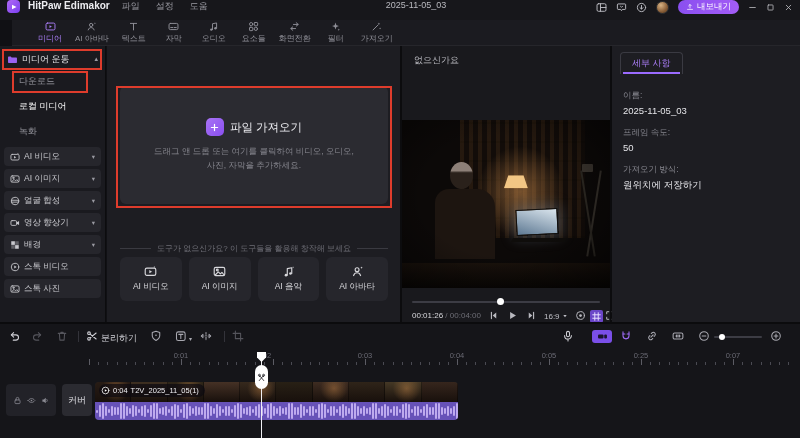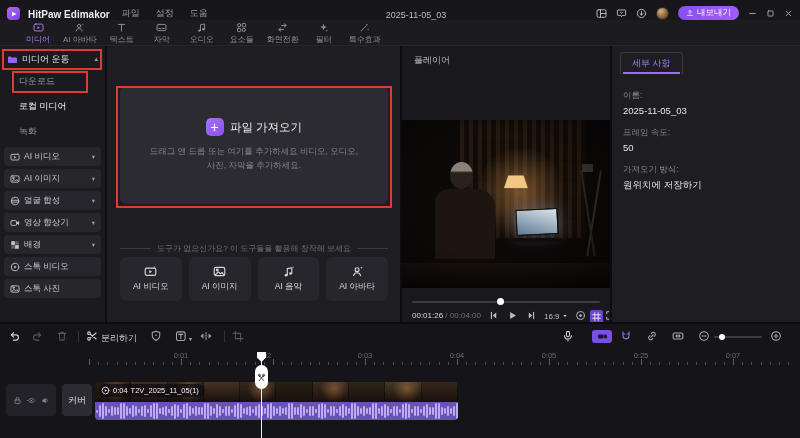--- a/index.html
+++ b/index.html
@@ -6,39 +6,39 @@
   *{box-sizing:border-box;}
   .app{position:relative;width:800px;height:438px;background:#101014;overflow:hidden;
        font-family:"Liberation Sans","DejaVu Sans",sans-serif;color:#d0d0d6;
        --accent:#9b6bff;--annot:#de3c2c;--wave:#beaaee;--clipbase:#6752b8;}
   svg{display:block}
   .ic{display:inline-flex;align-items:center;justify-content:center;color:inherit}
   .ic svg{width:12px;height:12px}
 
   
   .titlebar{position:absolute;left:0;top:0;right:0;height:20px;background:#17171b;
-            display:flex;align-items:flex-end;padding:0 7px;gap:8px;z-index:5}
+            display:flex;align-items:flex-start;padding:0 7px;gap:8px;z-index:5}
   .logo{width:13px;height:13px;border-radius:4px;background:linear-gradient(135deg,#b06af5,#7a3ef0);
         display:flex;align-items:center;justify-content:center;flex:0 0 auto}
   .logo svg{width:8px;height:8px}
   .app-name{font-size:10px;font-weight:bold;color:#ececf0;white-space:nowrap}
   .menu-item{font-size:9px;color:#9a9aa2;padding:0 4px}
   .proj-title{position:absolute;left:52%;transform:translateX(-50%);font-size:9px;color:#b9b9bf}
   .tb-right{margin-left:auto;display:flex;align-items:center;gap:9px}
   .tb-icon{color:#b9b9bf}.tb-icon svg{width:11px;height:11px}
   .avatar{width:13px;height:13px;border-radius:50%;
           background:radial-gradient(circle at 35% 30%,#d8b384,#8a5f38 60%,#4c3018);border:1px solid #333}
   .export-btn{height:14px;border-radius:7px;background:linear-gradient(90deg,#8a4ff0,#a35cf5);
               display:flex;align-items:center;gap:3px;padding:0 8px;color:#fff;font-size:8.5px}
   .export-btn svg{width:8px;height:8px}
   .win-ctrl{color:#c0c0c6}.win-ctrl svg{width:9px;height:9px}
 
   
-  .tabbar{position:absolute;left:0;top:20px;right:0;height:26px;background:#1b1b20;
-          border-bottom:1px solid #26262b;display:flex;align-items:center;padding-left:18px;z-index:4}
+  .tabbar{position:absolute;left:12px;top:20px;right:0;height:26px;background:#1b1b20;
+          border-bottom:1px solid #26262b;display:flex;align-items:flex-end;padding-left:18px;z-index:4}
   .tab{min-width:40px;padding:2px 5px 1px;display:flex;flex-direction:column;align-items:center;
        justify-content:center;gap:1px;color:#8f8f97;font-size:8px;white-space:nowrap}
   .tab svg{width:11px;height:11px}
   .tab.active{color:#a97df5}
 
   
   .sidebar{position:absolute;left:0;top:46px;width:106px;height:276px;background:#1a1a1f;
            border-right:1px solid #0c0c0e;padding-top:3px}
   .side-header{height:20px;display:flex;align-items:center;gap:4px;padding:0 7px;
                color:#e4e4e8;font-size:9px;white-space:nowrap}
@@ -294,21 +294,21 @@
         <span class="tab-label">필터</span>
       </div>
       <div class="tab">
         <span class="ic">
           <svg viewBox="0 0 16 16" fill="none" stroke="currentColor" stroke-width="1.4" stroke-linecap="round" stroke-linejoin="round">
             <path d="M3 13l7-7"></path>
             <path d="M11.5 2.2l.5 1.4 1.4.5-1.4.5-.5 1.4-.5-1.4-1.4-.5 1.4-.5z" fill="currentColor" stroke="none"></path>
             <path d="M13.2 9.3l.4 1 1 .4-1 .4-.4 1-.4-1-1-.4 1-.4z" fill="currentColor" stroke="none"></path>
           </svg>
         </span>
-        <span class="tab-label">특수효과</span>
+        <span class="tab-label">가져오기</span>
       </div>
     </div>
 
   <div class="sidebar">
     <div class="side-header">
       <span class="ic">
           <svg viewBox="0 0 16 16" fill="none" stroke="currentColor" stroke-width="1.4" stroke-linecap="round" stroke-linejoin="round">
             <path d="M1.5 4.5c0-.6.4-1 1-1h3l1.2 1.5h6.8c.6 0 1 .4 1 1v6c0 .6-.4 1-1 1h-11c-.6 0-1-.4-1-1z" fill="currentColor" stroke="none"></path>
           </svg>
         </span>
@@ -401,21 +401,21 @@
     <div class="import-box">
       <div class="import-row">
         <span class="plus-btn">
           <svg viewBox="0 0 16 16" fill="none" stroke="currentColor" stroke-width="1.8" stroke-linecap="round">
               <path d="M8 3.5v9M3.5 8h9"></path>
             </svg>
         </span>
         <span class="import-title">파일 가져오기</span>
       </div>
       <div class="import-desc">
-        <div>드래그 앤 드롭 또는 여기를 추가하세요 비디오, 오디오,</div>
+        <div>드래그 앤 드롭 또는 여기를 클릭하여 비디오, 오디오,</div>
         <div>사진, 자막을 추가하세요.</div>
       </div>
     </div>
     <div class="tools-divider">
       <span class="line"></span>
       <span>도구가 없으신가요? 이 도구들을 활용해 창작해 보세요</span>
       <span class="line"></span>
     </div>
     <div class="ai-row" id="ai-row">
         <div class="ai-btn">
@@ -456,21 +456,21 @@
               <path d="M3.2 13c.8-2.5 2.4-3.4 4.3-3.4s3.5.9 4.3 3.4"></path>
               <path d="M13 1.8l.4 1.1 1.1.4-1.1.4-.4 1.1-.4-1.1-1.1-.4 1.1-.4z" fill="currentColor" stroke="none"></path>
             </svg>
           </span>
           <span>AI 아바타</span>
         </div>
       </div>
   </div>
 
   <div class="player-panel">
-    <div class="player-title">플레이어</div>
+    <div class="player-title">없으신가요</div>
     <div class="video">
       <div class="vs-shelf"></div>
       <div class="vs-glow"></div>
       <div class="vs-tripod-leg"></div>
         <div class="vs-tripod-leg2"></div>
         <div class="vs-tripod-head"></div>
       <div class="vs-lamp"></div>
       <div class="vs-body"></div>
       <div class="vs-head"></div>
       <div class="vs-screen"></div>

